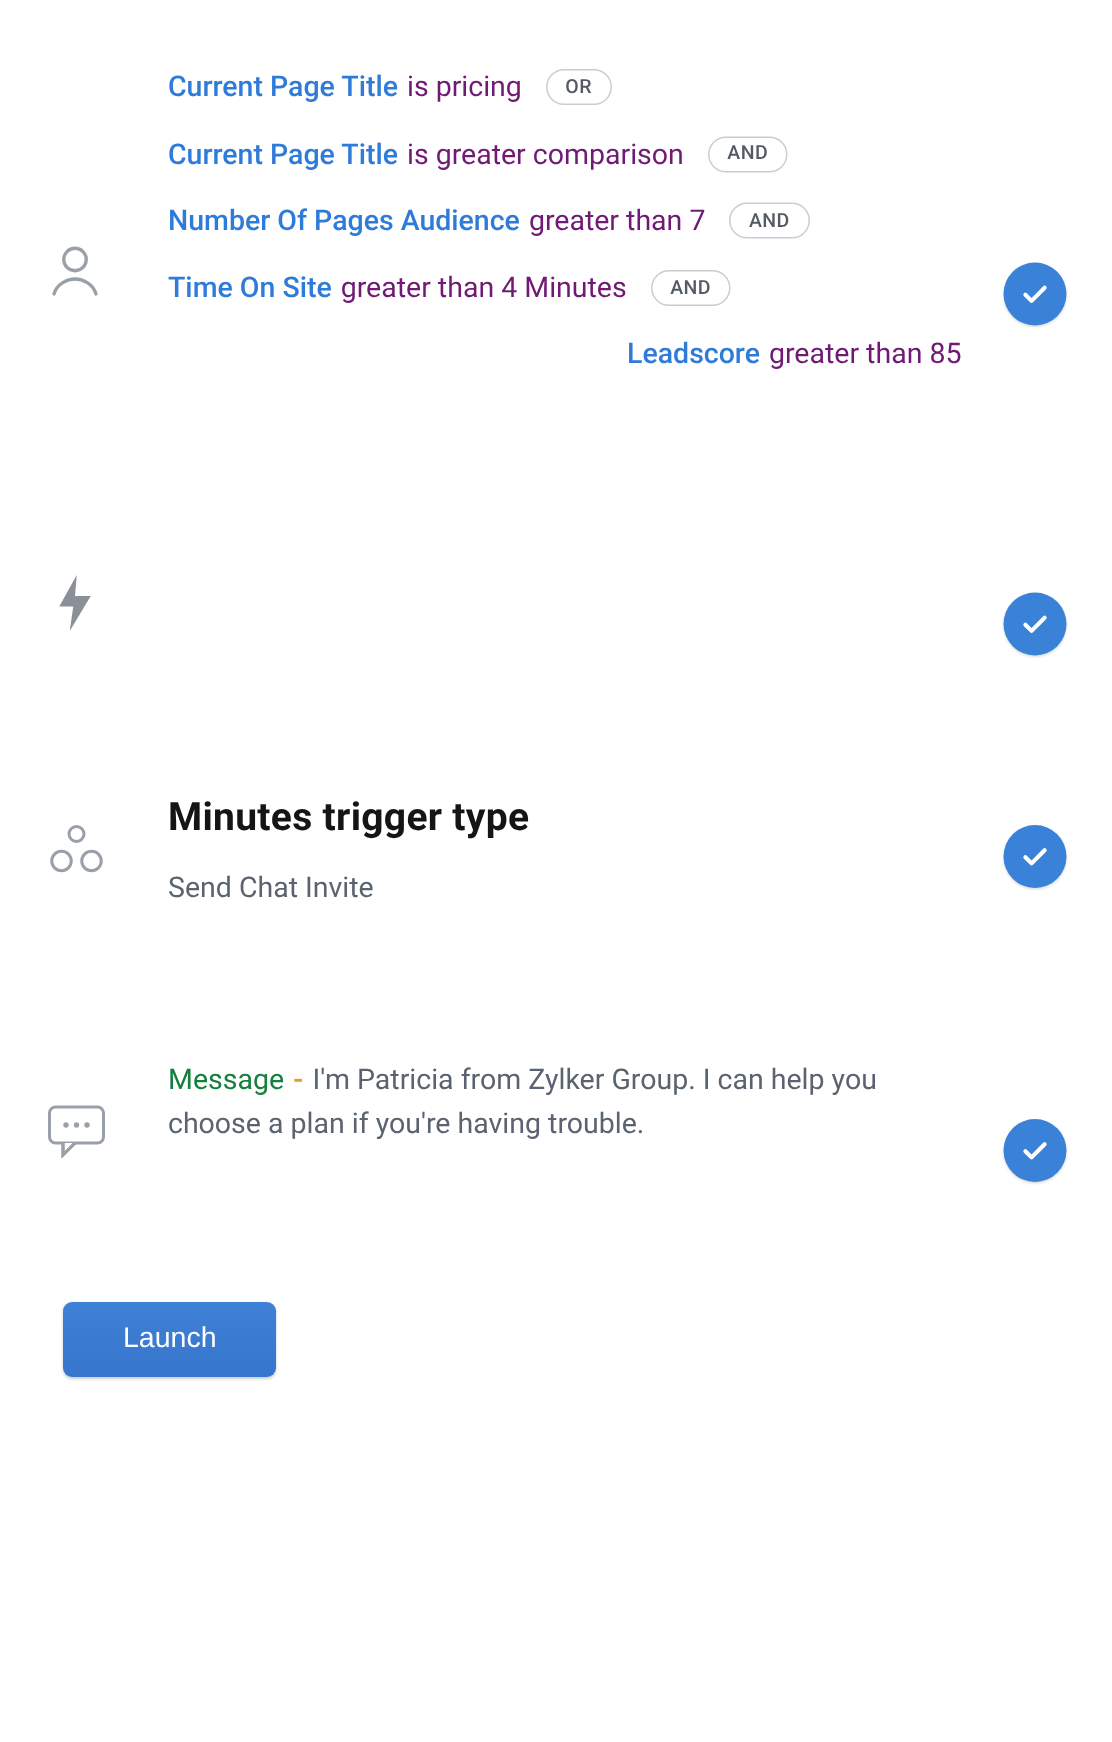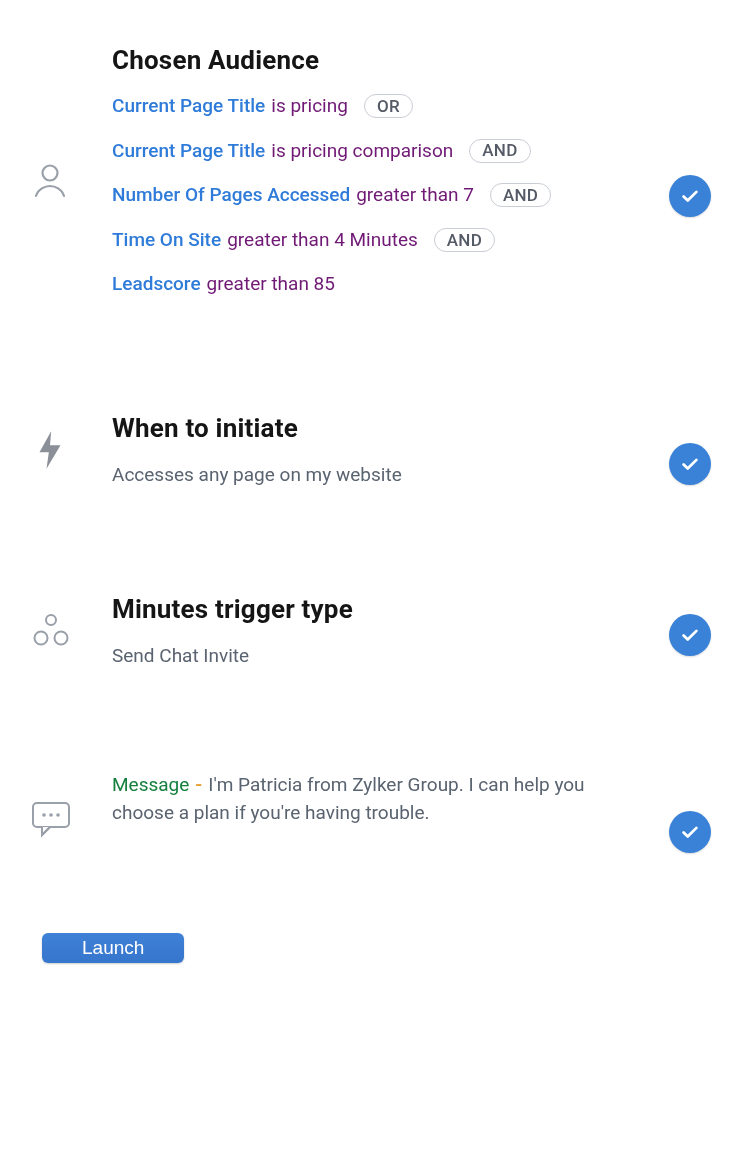--- a/index.html
+++ b/index.html
@@ -51,36 +51,36 @@
   .rule-line {
     font-size: 19px;
     line-height: 1.4;
     margin-bottom: 18px;
     color: #4b5563;
     display: flex;
     flex-wrap: wrap;
     align-items: center;
     gap: 16px 6px;
   }
-  .rule-line:last-child { margin-bottom: 0; }
+  .rule-line:last-child { margin-bottom: 0; justify-content: flex-end; }
   .rule-field {
     color: #2f7bd9;
     font-weight: 500;
   }
   .rule-cond {
     color: #701a75;
   }
   .logic-pill {
     display: inline-flex;
     align-items: center;
     justify-content: center;
     border: 1px solid #c9cdd4;
     border-radius: 14px;
     padding: 2px 12px;
-    font-size: 17px;
+    font-size: 13px;
     color: #555b66;
     margin-left: 10px;
     min-height: 24px;
     line-height: 1;
     font-weight: 500;
     letter-spacing: 0.3px;
   }
   .subtext {
     font-size: 19px;
     color: #5a6370;
@@ -109,21 +109,21 @@
     display: inline-flex;
     align-items: center;
     justify-content: center;
     background: #3a7bd5;
     background: linear-gradient(#3f81d6,#3676cd);
     color: #fff;
     font-size: 19px;
     font-weight: 500;
     border: none;
     border-radius: 6px;
-    padding: 4px 40px;
+    padding: 14px 40px;
     cursor: pointer;
     margin-left: 12px;
     box-shadow: 0 1px 2px rgba(0,0,0,0.2);
   }
   
   .section.audience .icon-col { padding-top: 115px; }
   .section.audience .check-col { top: 130px; }
   .section.initiate .icon-col { padding-top: 18px; }
   .section.initiate .check-col { top: 30px; }
   .section.trigtype .icon-col { padding-top: 15px; }
@@ -137,34 +137,33 @@
 <div class="section audience">
   <div class="icon-col">
     <span>
       <svg width="40" height="40" viewBox="0 0 40 40" fill="none" stroke="#9aa0a9" stroke-width="2.2">
         <circle cx="20" cy="13" r="7.5"></circle>
         <path d="M6 36c2-7 9-10 14-10s12 3 14 10" stroke-linecap="round"></path>
       </svg>
     </span>
   </div>
   <div class="content-col">
-    <div class="section-title">Chosen Audience</div>
 
     <div class="rule-line">
       <span class="rule-field">Current Page Title</span>
       <span class="rule-cond">is pricing</span>
       <span class="logic-pill">OR</span>
     </div>
     <div class="rule-line">
       <span class="rule-field">Current Page Title</span>
-      <span class="rule-cond">is pricing comparison</span>
+      <span class="rule-cond">is greater comparison</span>
       <span class="logic-pill">AND</span>
     </div>
     <div class="rule-line">
-      <span class="rule-field">Number Of Pages Accessed</span>
+      <span class="rule-field">Number Of Pages Audience</span>
       <span class="rule-cond">greater than 7</span>
       <span class="logic-pill">AND</span>
     </div>
     <div class="rule-line">
       <span class="rule-field">Time On Site</span>
       <span class="rule-cond">greater than 4 Minutes</span>
       <span class="logic-pill">AND</span>
     </div>
     <div class="rule-line">
       <span class="rule-field">Leadscore</span>
@@ -180,24 +179,20 @@
   </div>
 </div>
 
 <div class="section initiate">
   <div class="icon-col">
     <span style="padding-left:6px;">
       <svg width="28" height="38" viewBox="0 0 24 32" fill="#8b8f97">
         <path d="M13 0 L3 18 L11 18 L9 32 L21 12 L12 12 Z"></path>
       </svg>
     </span>
-  </div>
-  <div class="content-col">
-    <div class="section-title">When to initiate</div>
-    <div class="subtext">Accesses any page on my website</div>
   </div>
   <div class="check-col">
     <span class="check-badge">
       <svg width="22" height="22" viewBox="0 0 24 24" fill="none" stroke="#fff" stroke-width="3" stroke-linecap="round" stroke-linejoin="round">
           <path d="M5 12.5l4.5 4.5L19 7.5"></path>
         </svg>
     </span>
   </div>
 </div>
 

